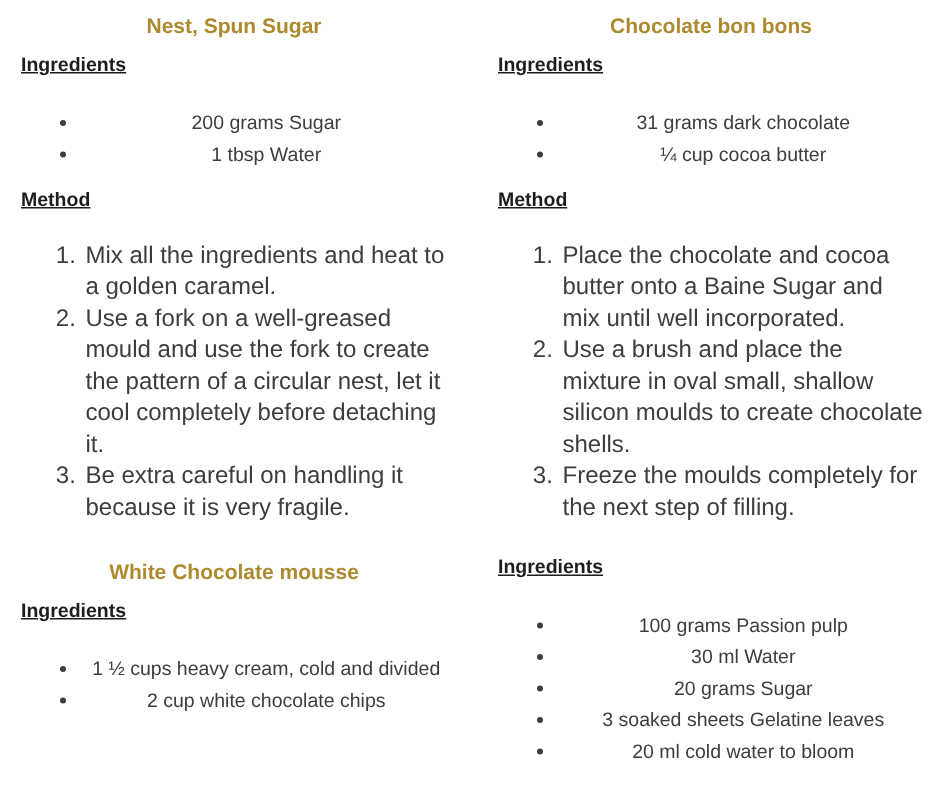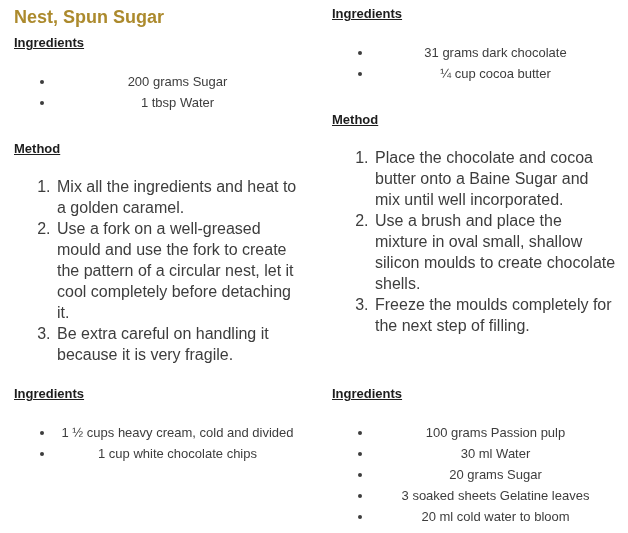--- a/index.html
+++ b/index.html
@@ -16,25 +16,26 @@
   }
   .grid {
     display: grid;
     grid-template-columns: 1fr 1fr;
     column-gap: 34px;
     row-gap: 21px;
     padding: 6px 12px 12px 14px;
   }
   .recipe { min-width: 0; }
   .recipe-title {
-    font-size: 18px;
+    font-size: 14px;
     line-height: 22px;
     font-weight: bold;
     color: var(--heading-gold, #AC8A2D);
     margin: 0 0 7px 0;
+    text-align: center;
   }
   .subhead {
     font-size: 13px;
     line-height: 15px;
     font-weight: bold;
     color: var(--subhead-text, #1d1d1d);
     margin: 0;
     text-decoration: underline;
   }
   ul.ingredients {
@@ -42,21 +43,21 @@
     margin: 21px 0 0 0;
     padding: 0 0 0 41px;
   }
   ul.ingredients li {
     font-size: 13px;
     line-height: 21px;
     padding-left: 2px;
     text-align: center;
   }
   .method-block .subhead {
-    margin-top: 28px;
+    margin-top: 12px;
   }
   ol.method {
     list-style: decimal;
     margin: 20px 0 0 0;
     padding: 0 0 0 41px;
   }
   ol.method li {
     font-size: 16px;
     line-height: 21px;
     padding-left: 2px;
@@ -83,20 +84,21 @@
             <li>Mix all the ingredients and heat to a golden caramel.</li>
 
             <li>Use a fork on a well-greased mould and use the fork to create the pattern of a circular nest, let it cool completely before detaching it.</li>
 
             <li>Be extra careful on handling it because it is very fragile.</li>
           </ol>
       </div>
     </section>
 
     <section class="recipe">
+      <h2 class="recipe-title">Chocolate bon bons</h2>
       <h3 class="subhead">Ingredients</h3>
       <ul class="ingredients">
 
           <li>31 grams dark chocolate</li>
 
           <li>¼ cup cocoa butter</li>
         </ul>
       <div class="method-block">
         <h3 class="subhead">Method</h3>
         <ol class="method">
@@ -104,26 +106,27 @@
             <li>Place the chocolate and cocoa butter onto a Baine Sugar and mix until well incorporated.</li>
 
             <li>Use a brush and place the mixture in oval small, shallow silicon moulds to create chocolate shells.</li>
 
             <li>Freeze the moulds completely for the next step of filling.</li>
           </ol>
       </div>
     </section>
 
     <section class="recipe">
+      <h2 class="recipe-title">White Chocolate mousse</h2>
       <h3 class="subhead">Ingredients</h3>
       <ul class="ingredients">
 
           <li>1 ½ cups heavy cream, cold and divided</li>
 
-          <li>1 cup white chocolate chips</li>
+          <li>2 cup white chocolate chips</li>
         </ul>
 
     </section>
 
     <section class="recipe">
       <h3 class="subhead">Ingredients</h3>
       <ul class="ingredients">
 
           <li>100 grams Passion pulp</li>
 

